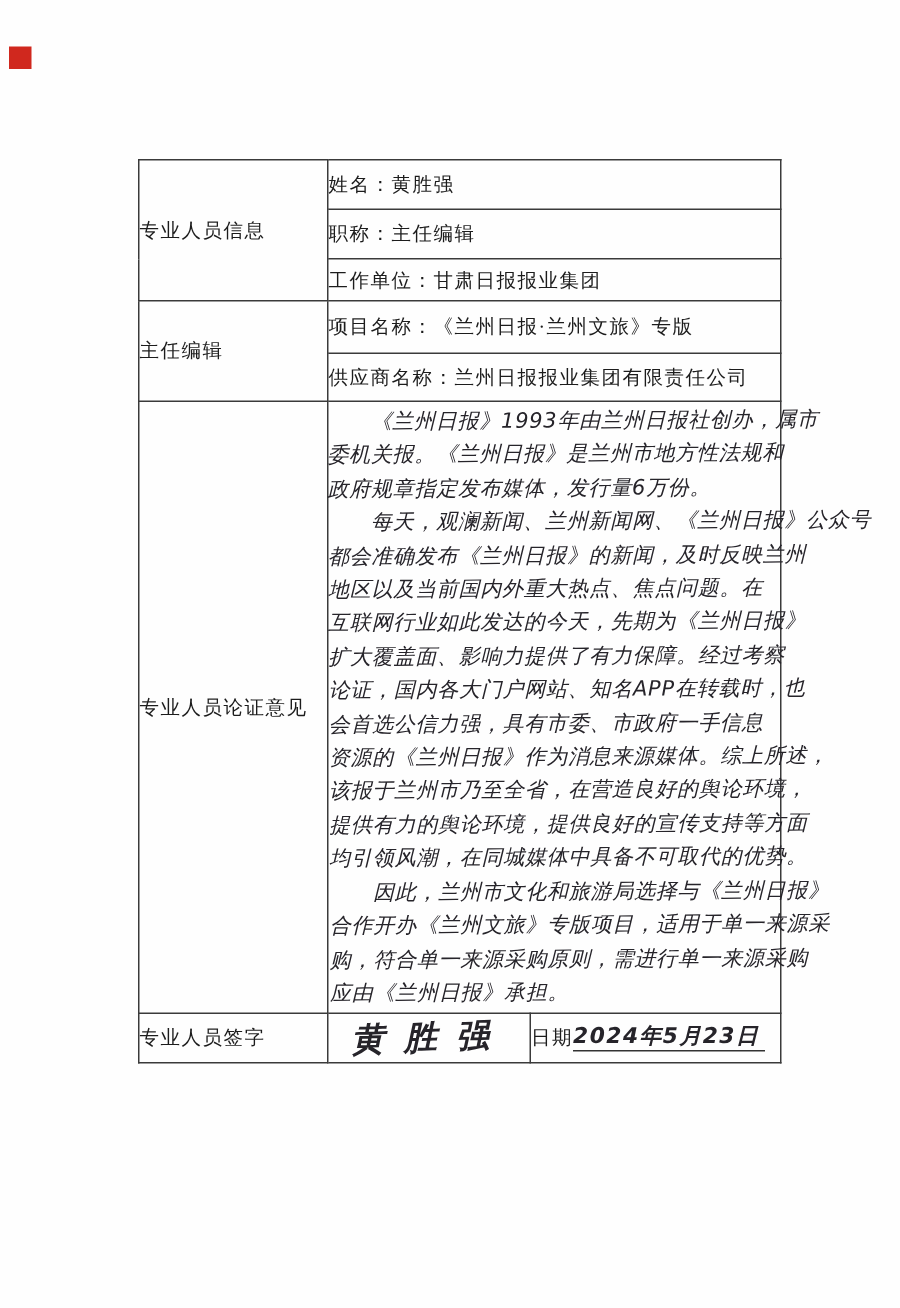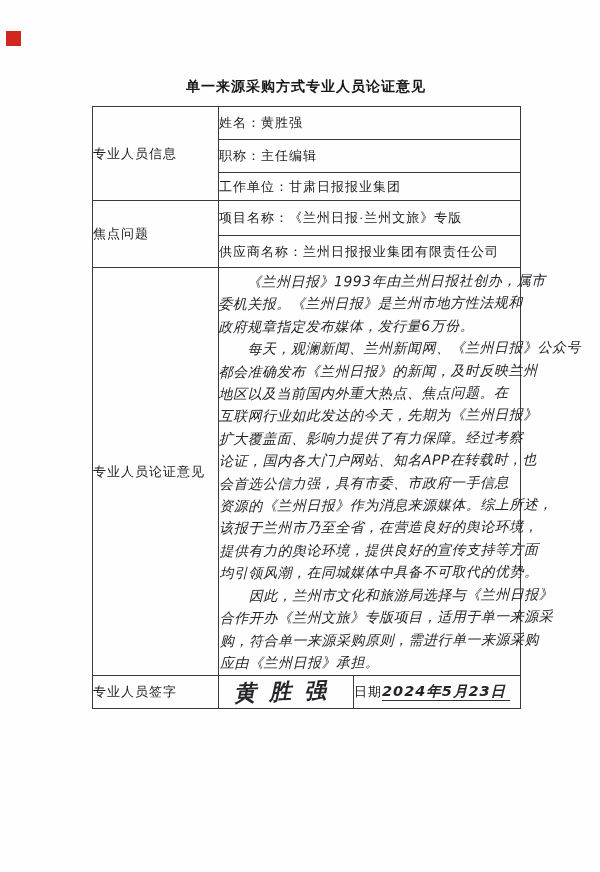--- a/index.html
+++ b/index.html
@@ -32,41 +32,40 @@
   .note{position:absolute;left:95px;top:722px;width:460px;font-size:12.5px;
         letter-spacing:1.5px;color:#1b1b1b;}
 </style>
 </head>
 <body>
 
 <div class="sheet">
 
   <div class="stamp"></div>
 
-  <div class="title">单一来源采购方式专业人员论证意见</div>
 
   <table class="form">
     <colgroup>
         <col style="width:126px">
         <col style="width:135px">
         <col style="width:167px">
       </colgroup>
     <tbody>
         <tr class="r1">
       <td class="label" rowspan="3">专业人员信息</td>
       <td class="cell" colspan="2">姓名：黄胜强</td>
     </tr>
     <tr class="r2">
       <td class="cell" colspan="2">职称：主任编辑</td>
     </tr>
     <tr class="r3">
       <td class="cell" colspan="2">工作单位：甘肃日报报业集团</td>
     </tr>
     <tr class="r4">
-      <td class="label" rowspan="2">焦点问题</td>
+      <td class="label" rowspan="2">主任编辑</td>
       <td class="cell" colspan="2">项目名称：《兰州日报·兰州文旅》专版</td>
     </tr>
     <tr class="r5">
       <td class="cell" colspan="2">供应商名称：兰州日报报业集团有限责任公司</td>
     </tr>
     <tr class="r6">
       <td class="label">专业人员论证意见</td>
       <td class="opinion-cell" colspan="2">
         <div class="op-lines hand">
           <div class="op-line">　　《兰州日报》1993年由兰州日报社创办，属市</div>

